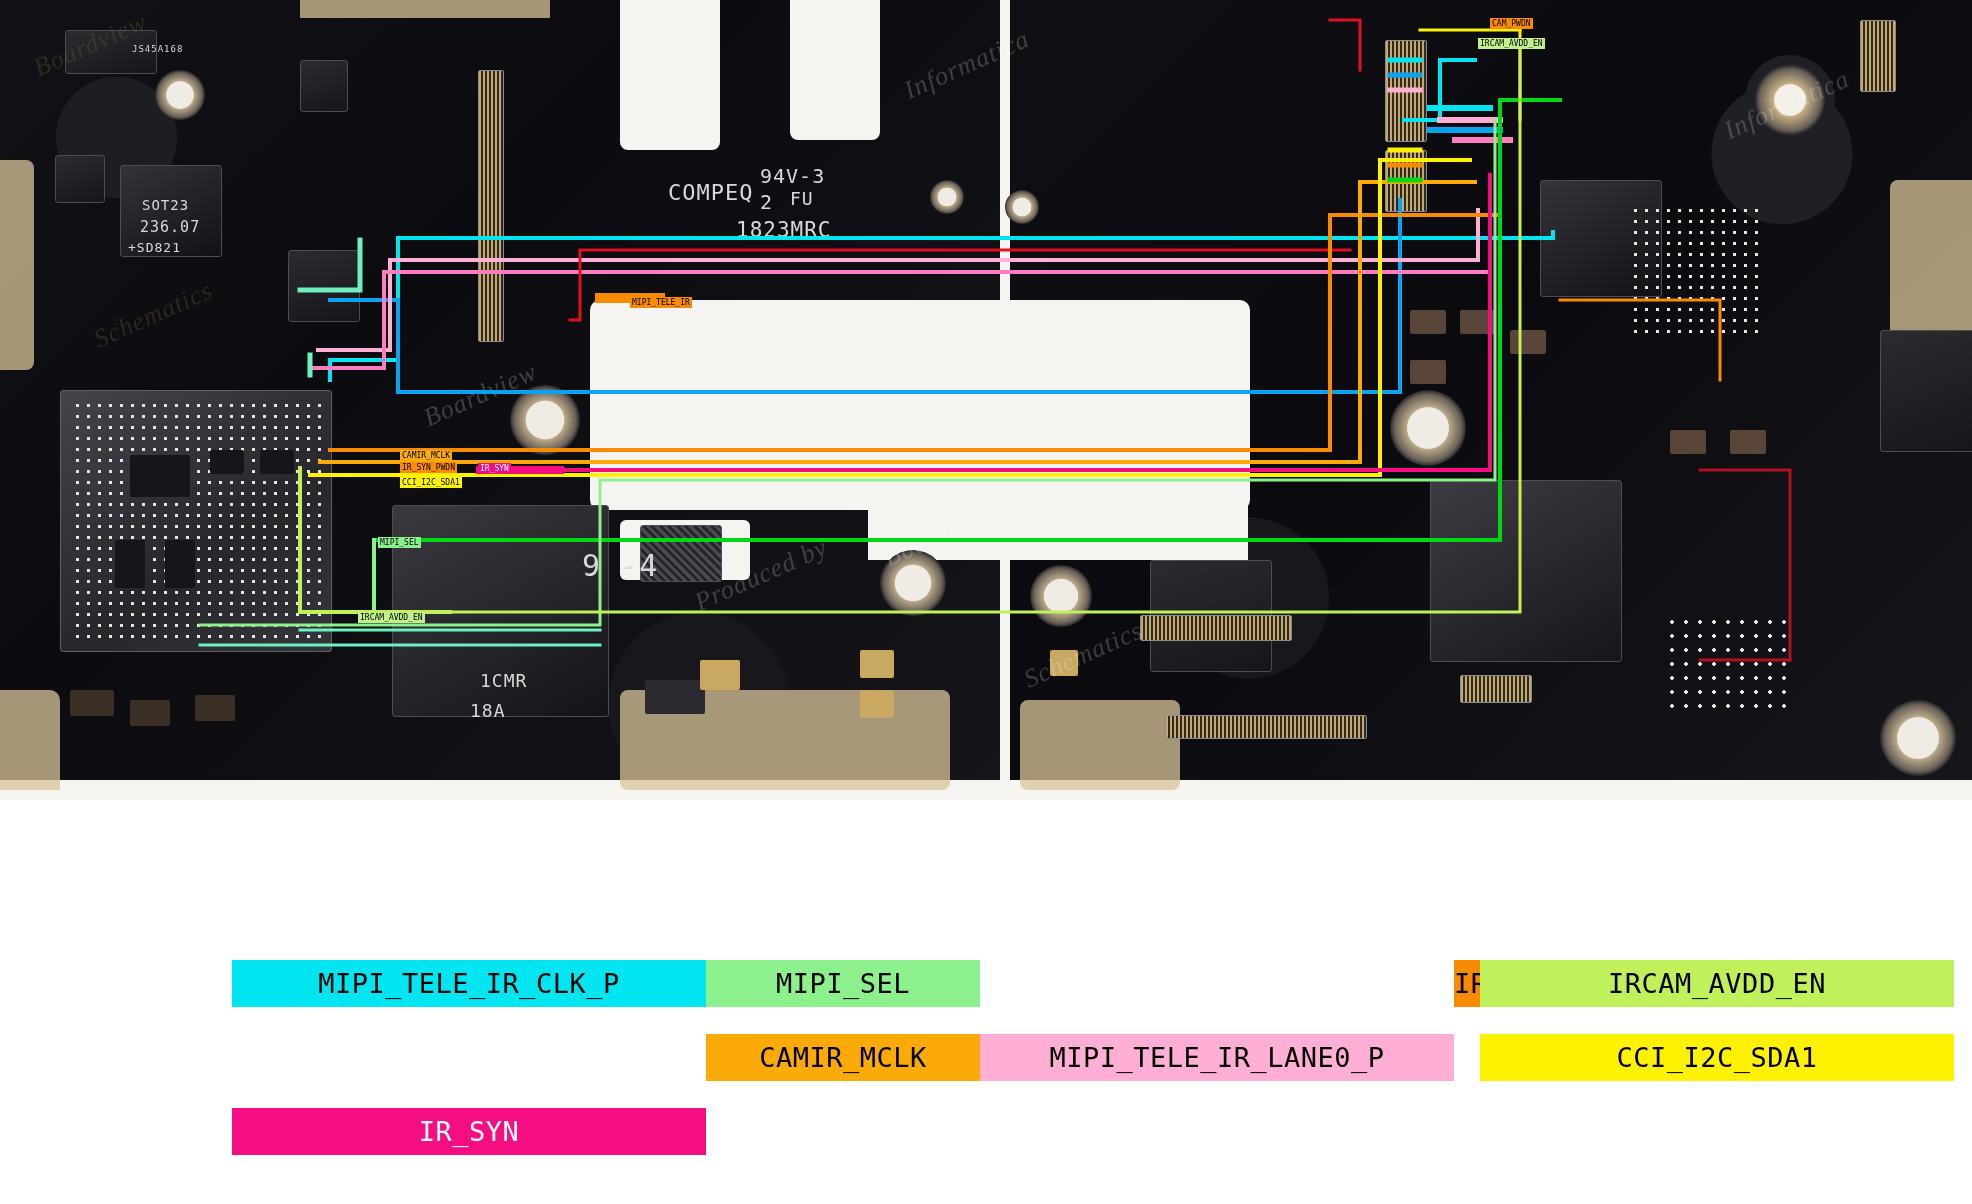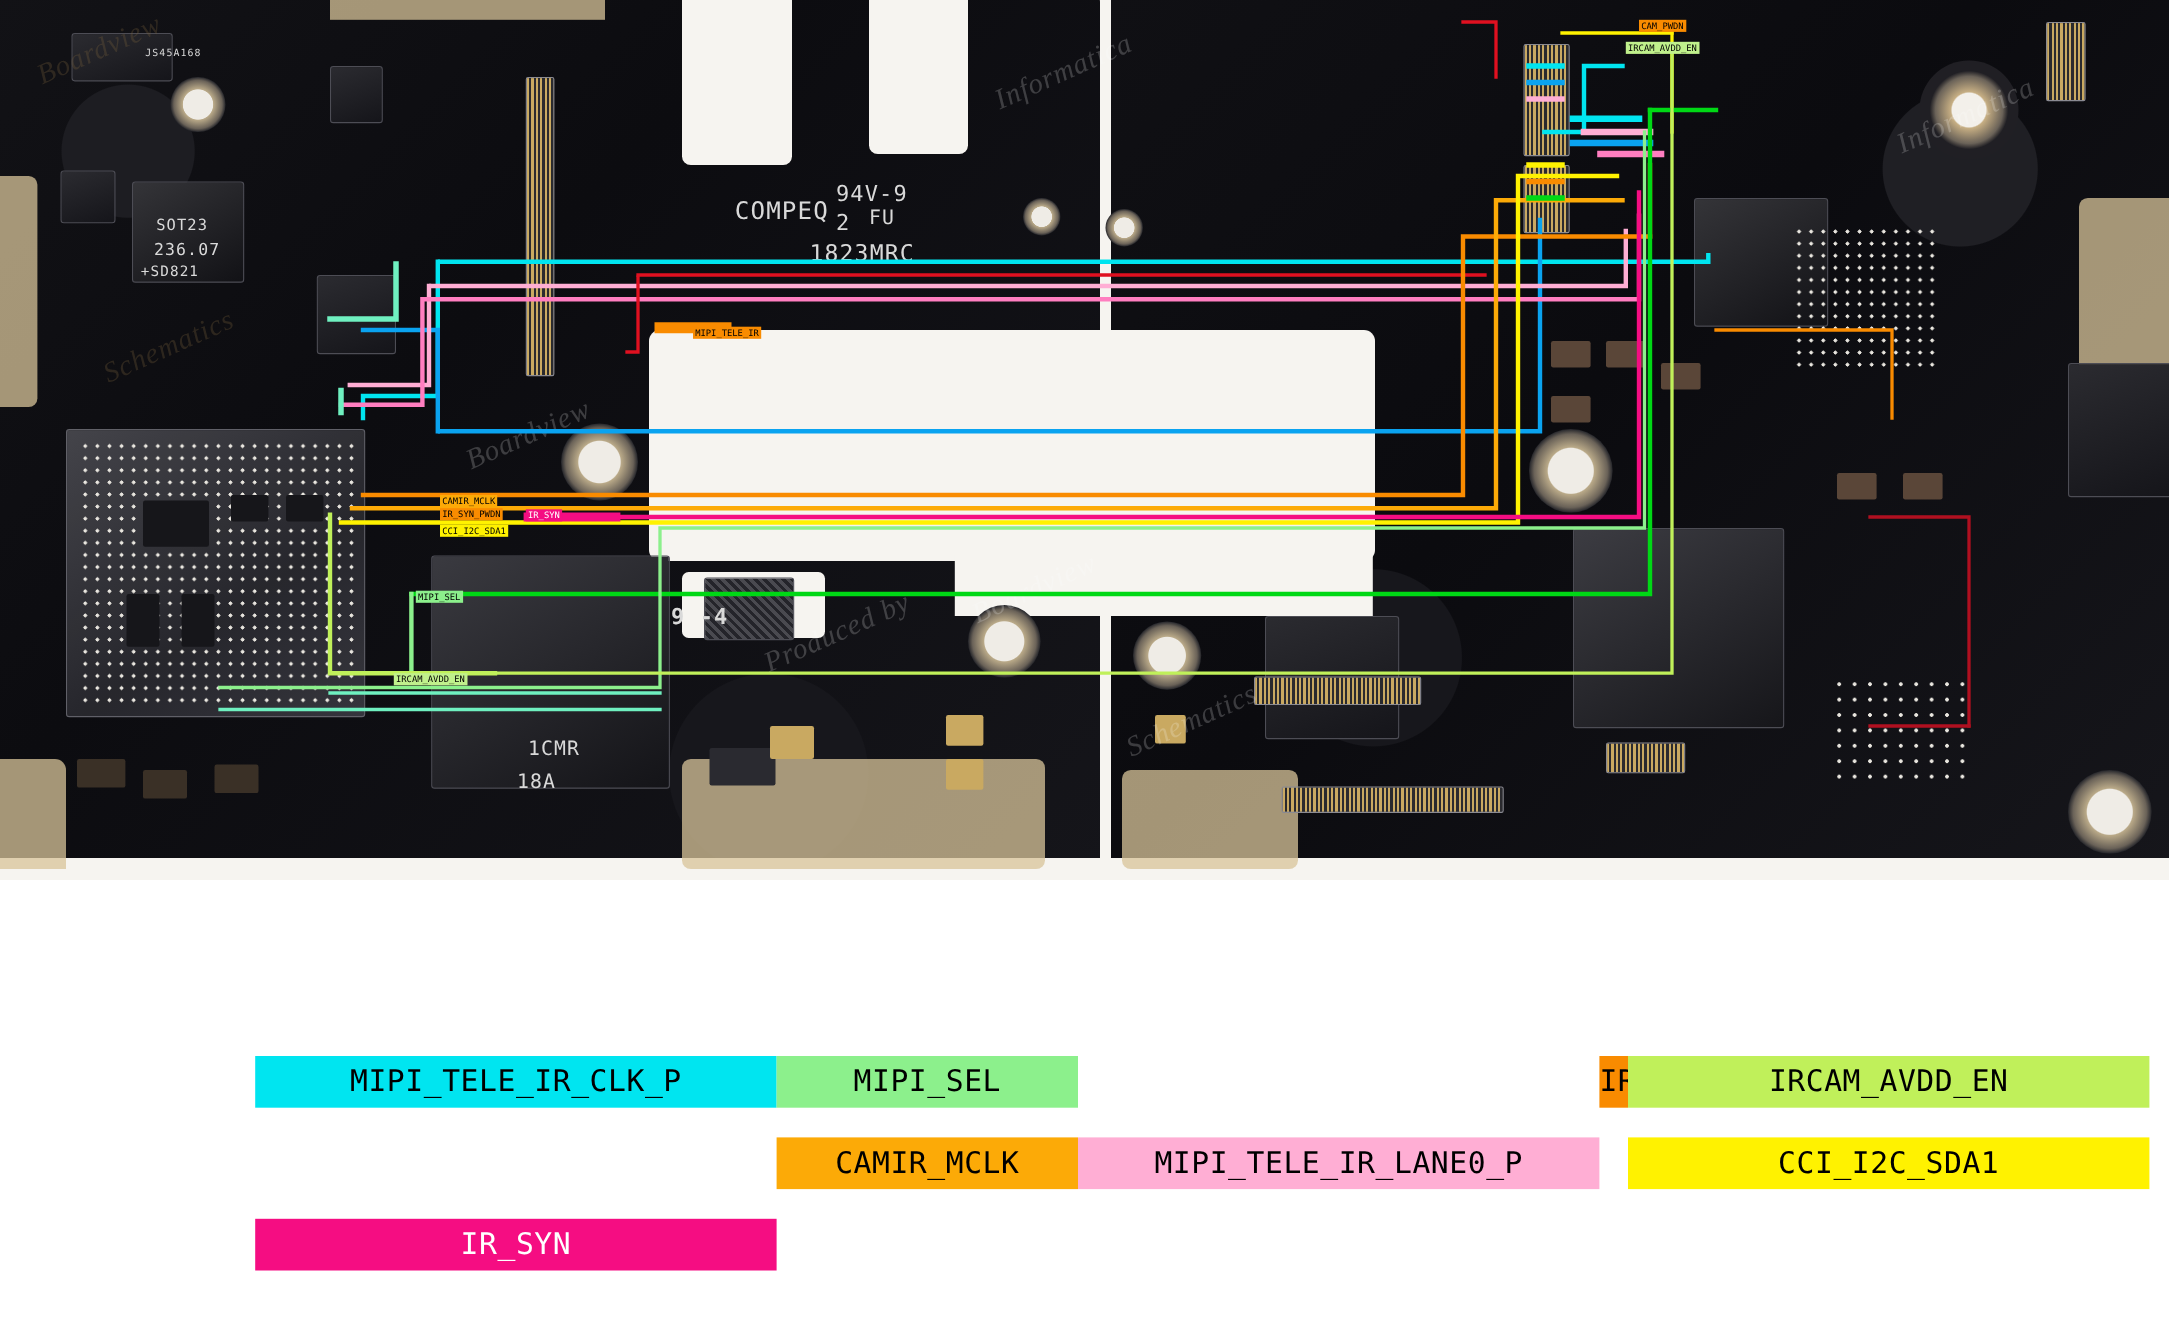--- a/index.html
+++ b/index.html
@@ -228,25 +228,25 @@
 
   <div class="comp" style="left:1410px;top:310px;width:36px;height:24px;background:#5a4638;"></div>
   <div class="comp" style="left:1460px;top:310px;width:36px;height:24px;background:#5a4638;"></div>
   <div class="comp" style="left:1510px;top:330px;width:36px;height:24px;background:#5a4638;"></div>
   <div class="comp" style="left:1410px;top:360px;width:36px;height:24px;background:#5a4638;"></div>
   <div class="comp" style="left:1670px;top:430px;width:36px;height:24px;background:#5a4638;"></div>
   <div class="comp" style="left:1730px;top:430px;width:36px;height:24px;background:#5a4638;"></div>
 
   <div id="silk-layer">
       <div class="silk" style="left: 668px; top: 180px; font-size: 22px;">COMPEQ</div>
-      <div class="silk" style="left: 760px; top: 164px; font-size: 20px;">94V-9</div>
+      <div class="silk" style="left: 760px; top: 164px; font-size: 20px;">94V-3</div>
       <div class="silk" style="left: 760px; top: 190px; font-size: 20px;">2</div>
       <div class="silk" style="left: 790px; top: 188px; font-size: 18px;">FU</div>
       <div class="silk" style="left: 736px; top: 218px; font-size: 21px;">1823MRC</div>
-      <div class="silk" style="left: 610px; top: 548px; font-size: 20px; font-weight: bold;">9 -4</div>
+      <div class="silk" style="left: 582px; top: 548px; font-size: 30px;">9 -4</div>
       <div class="silk" style="left: 142px; top: 197px; font-size: 14px;">SOT23</div>
       <div class="silk" style="left: 140px; top: 218px; font-size: 15px;">236.07</div>
       <div class="silk" style="left: 128px; top: 240px; font-size: 13px;">+SD821</div>
       <div class="silk" style="left: 86px; top: 44px; font-size: 9px; margin-left: 46px;">JS45A168</div>
       <div class="silk" style="left: 480px; top: 670px; font-size: 18px;">1CMR</div>
       <div class="silk" style="left: 470px; top: 700px; font-size: 18px;">18A</div>
     </div>
   <div id="wm-layer">
       <div class="wm wm-dark" style="left: 30px; top: 30px;">Boardview</div>
       <div class="wm wm-dark" style="left: 90px; top: 300px;">Schematics</div>

